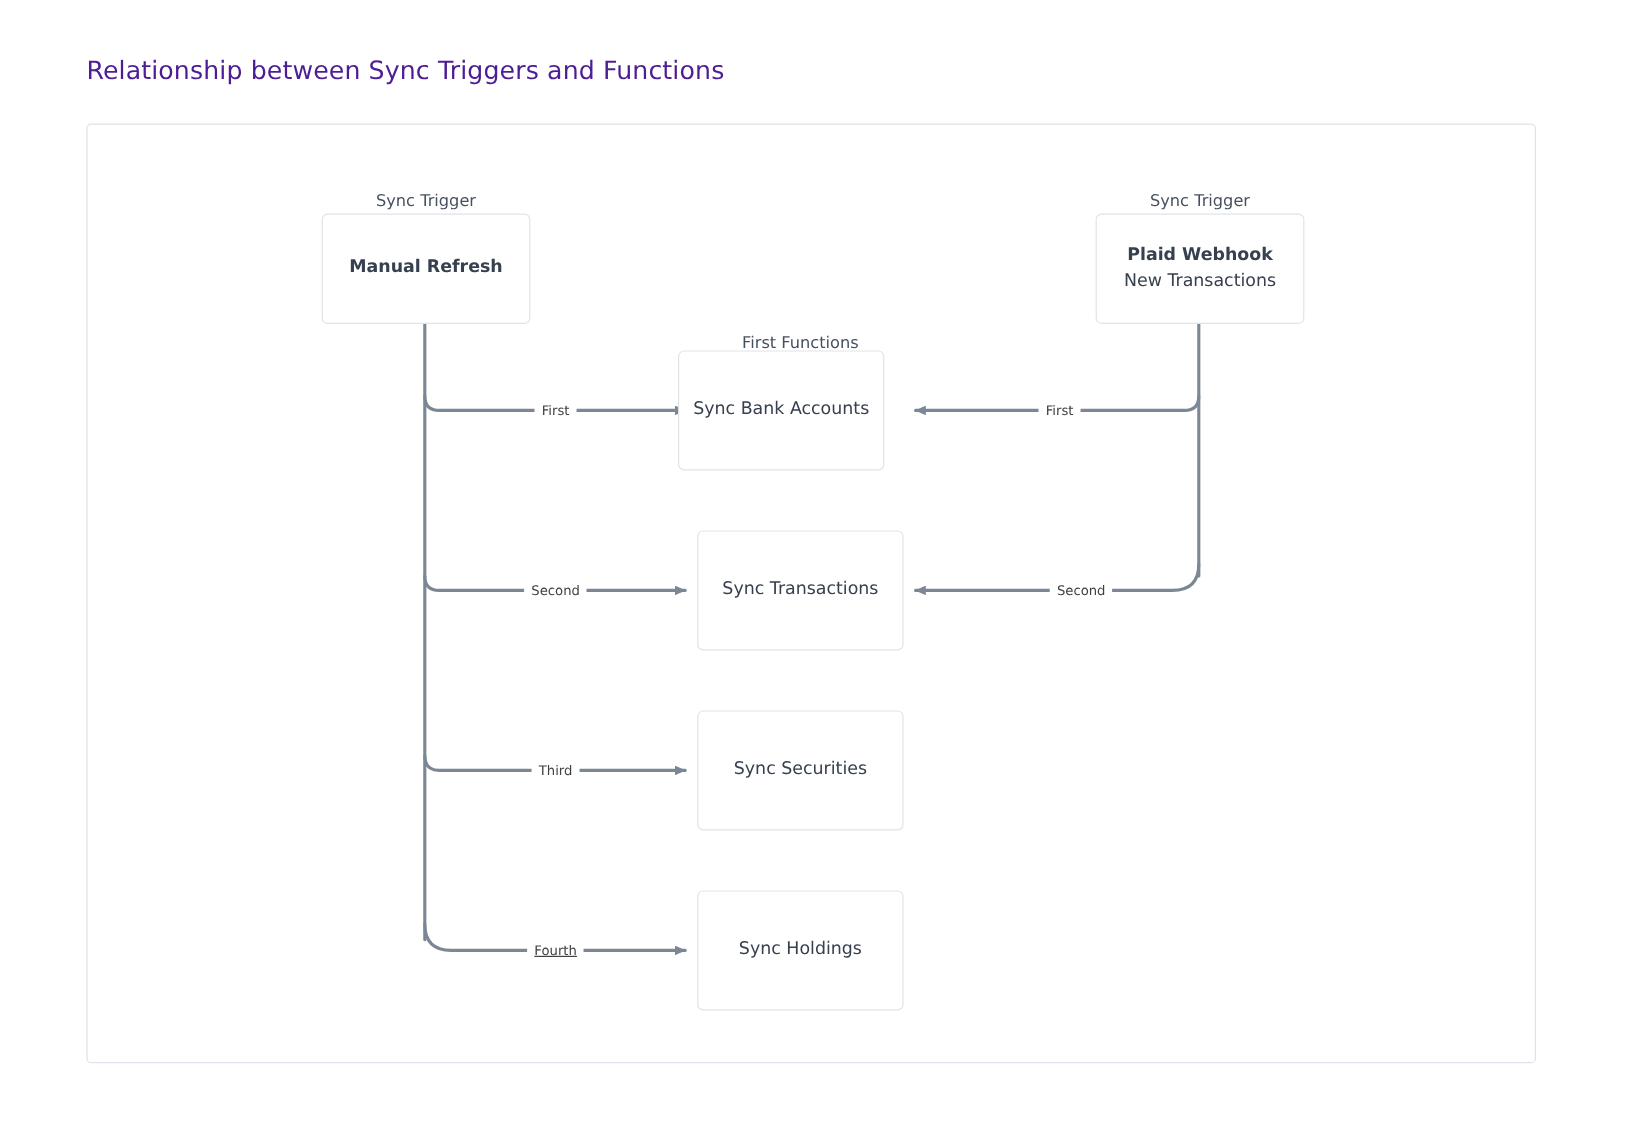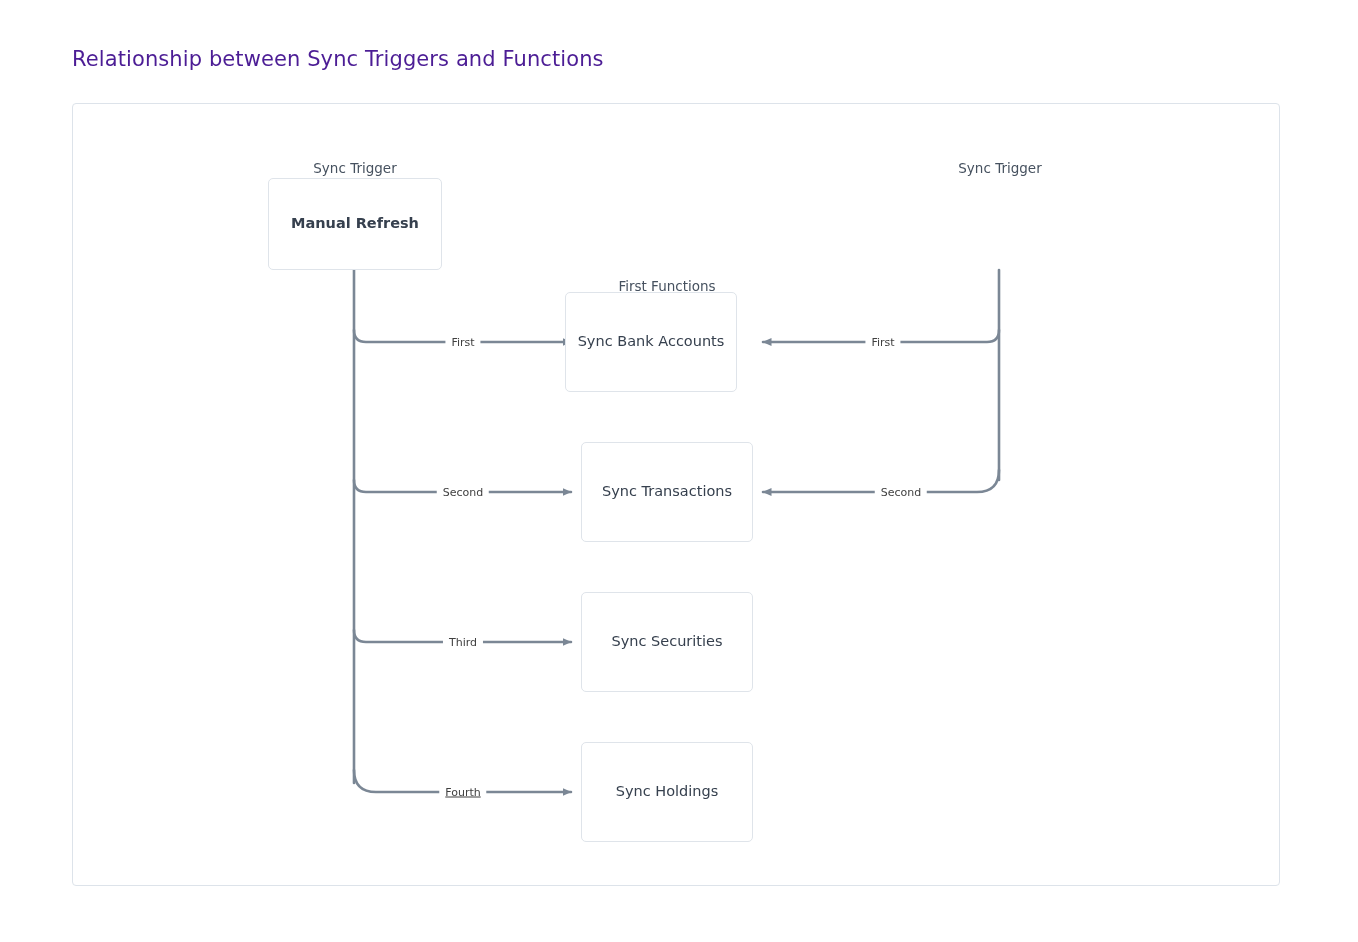--- a/index.html
+++ b/index.html
@@ -153,20 +153,24 @@
   <div class="group-label" id="label-trigger-left">Sync Trigger</div>
 
   <div class="group-label" id="label-trigger-right">Sync Trigger</div>
 
   <div class="group-label" id="label-functions">First Functions</div>
 
   <div class="node" id="node-manual-refresh">
     <div class="line1">Manual Refresh</div>
   </div>
 
+  <div class="node" id="node-plaid-webhook">
+    <div class="line1">Plaid Webhook</div>
+    <div class="line2">New Transactions</div>
+  </div>
 
   <div class="node" id="node-sync-bank-accounts">
     <div class="plain">Sync Bank Accounts</div>
   </div>
 
   <div class="node" id="node-sync-securities">
     <div class="plain">Sync Securities</div>
   </div>
 
   <div class="node" id="node-sync-transactions">

